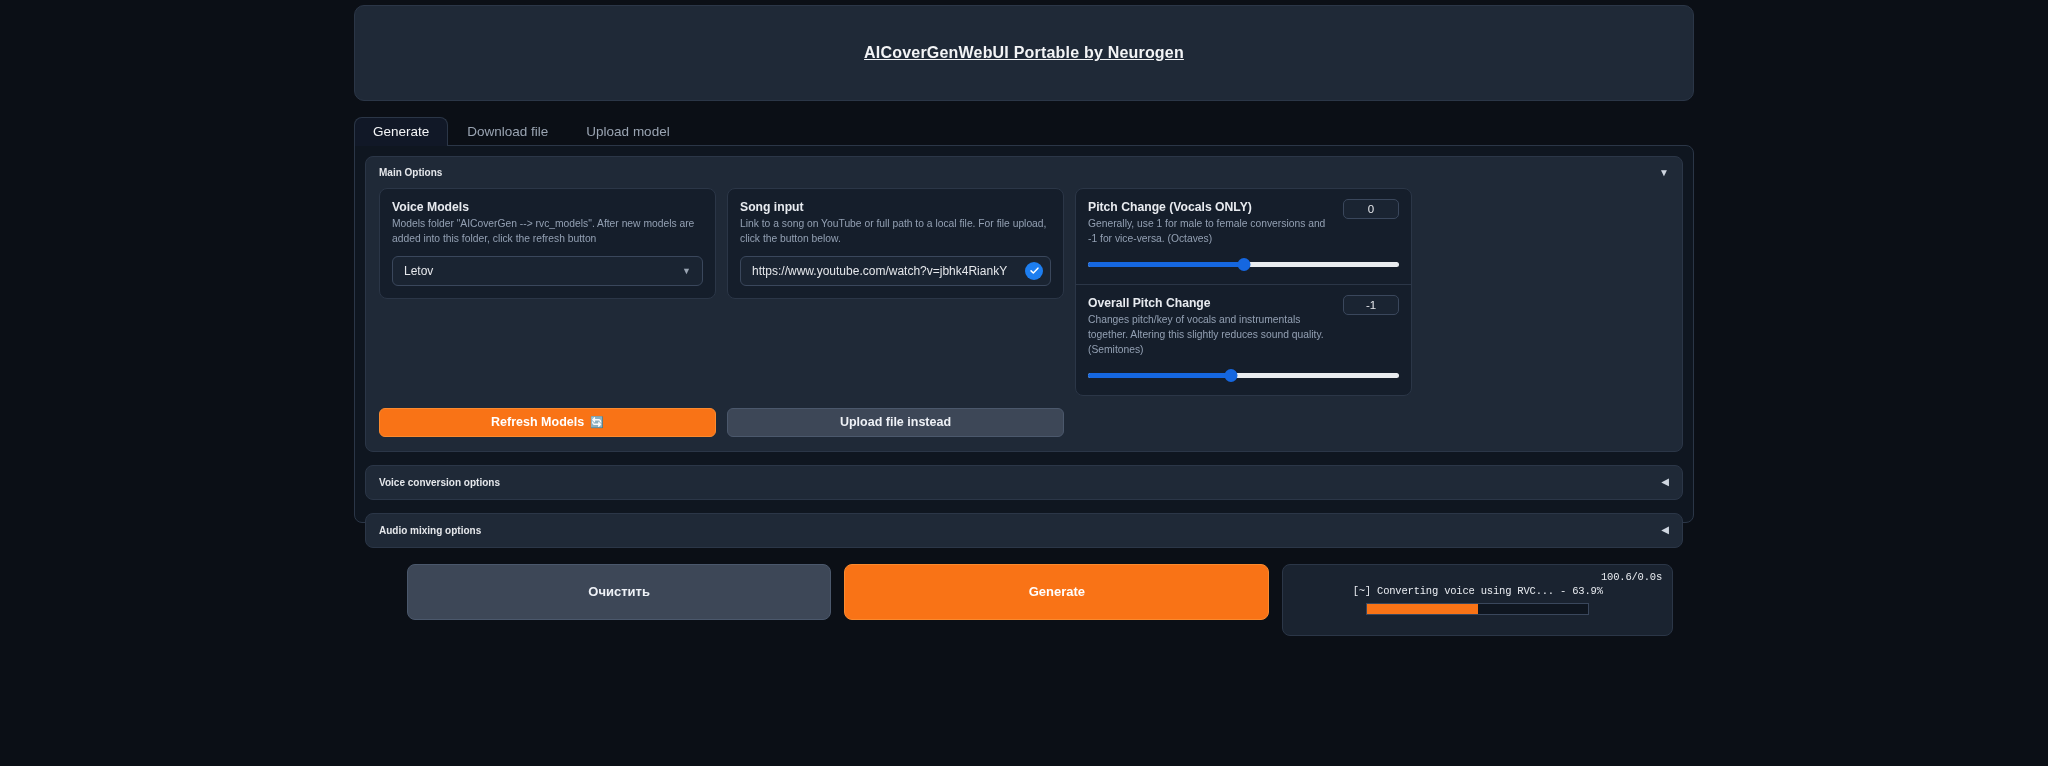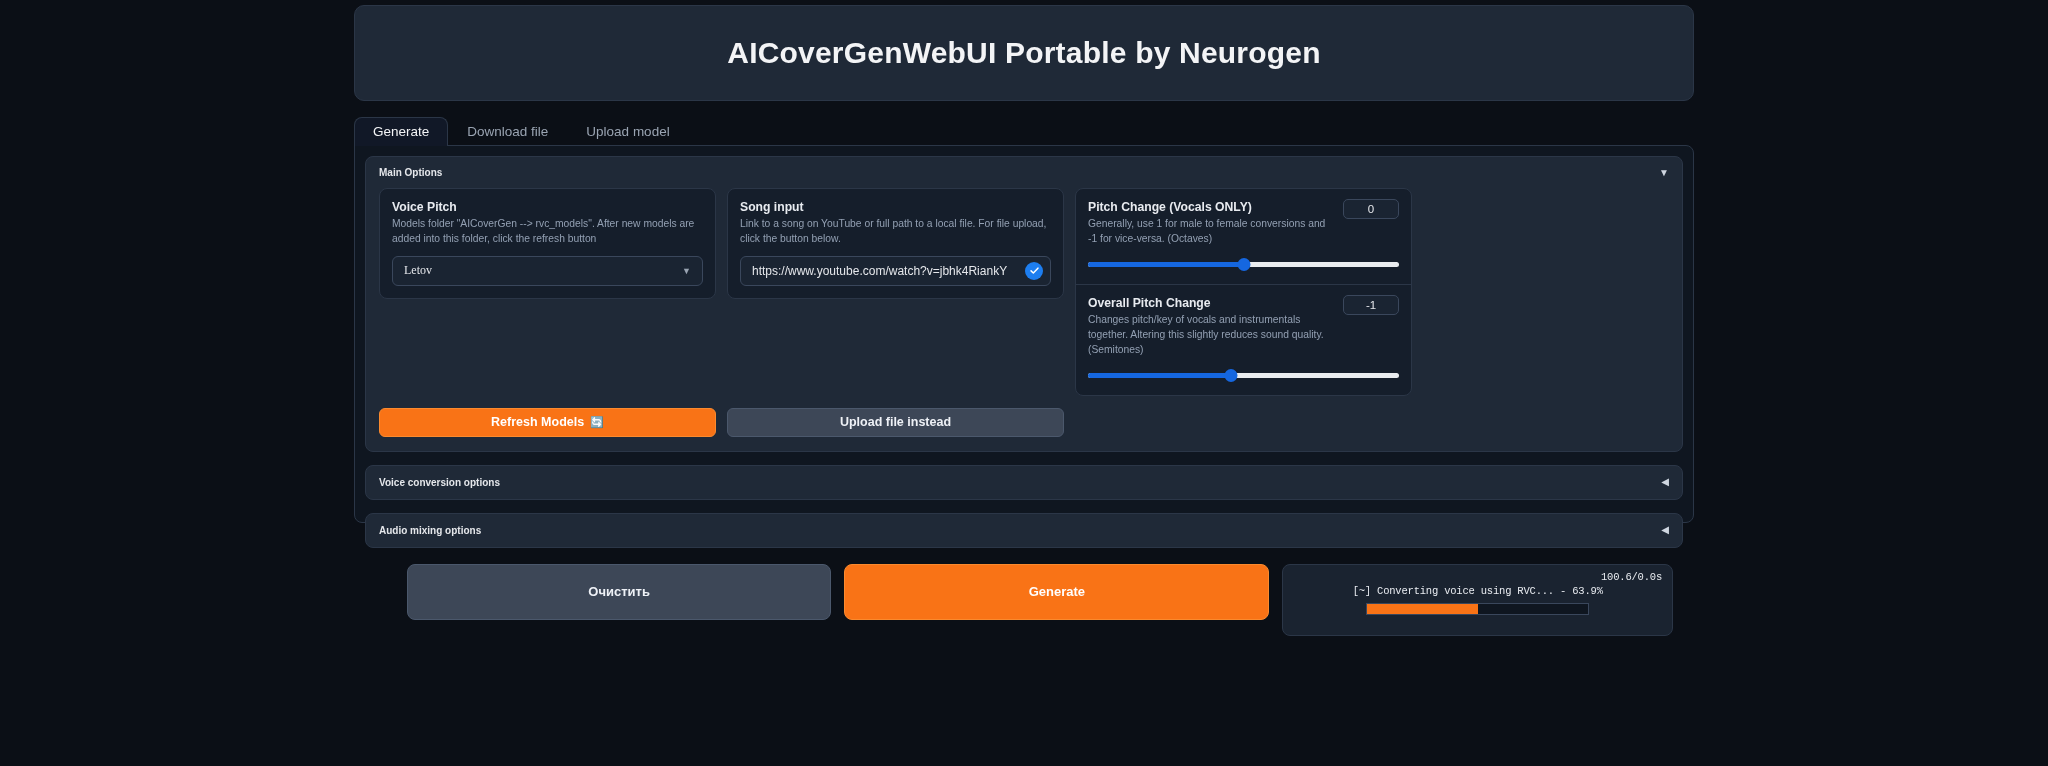--- a/index.html
+++ b/index.html
@@ -25,24 +25,25 @@
     margin-top: 5px;
     height: 96px;
     background: #1f2937;
     border: 1px solid #2b3647;
     border-radius: 10px;
     display: flex;
     align-items: center;
     justify-content: center;
   }
   .header-title {
-    font-size: 30px;
+    font-size: 16px;
     font-weight: bold;
     color: #f3f4f6;
     letter-spacing: .2px;
+    text-decoration: underline;
   }
 
   
   .tabs {
     margin-top: 17px;
     height: 27px;
     display: flex;
     align-items: flex-end;
     position: relative;
   }
@@ -131,21 +132,20 @@
   .dropdown {
     height: 30px;
     border: 1px solid #3a475c;
     border-radius: 6px;
     background: #1a2432;
     display: flex;
     align-items: center;
     justify-content: space-between;
     padding: 0 11px;
     cursor: pointer;
-    font-family: Liberation Serif, serif;
   }
   .dropdown-value { font-size: 12px; color: #e5e7eb; }
   .dd-arrow { color: #9aa4b2; font-size: 9px; }
 
   
   .textinput {
     height: 30px;
     border: 1px solid #3a475c;
     border-radius: 6px;
     background: #1a2432;
@@ -298,21 +298,21 @@
     <div class="accordion">
       <div class="acc-head">
         <span class="acc-title">Main Options</span>
         <span class="caret">▼</span>
       </div>
 
       <div class="acc-body">
 
         <div class="col-stack">
           <div class="group col-left">
-            <div class="g-label">Voice Pitch</div>
+            <div class="g-label">Voice Models</div>
             <div class="g-info">Models folder "AICoverGen --&gt; rvc_models". After new models are added into this folder, click the refresh button</div>
             <div class="dropdown">
               <span class="dropdown-value">Letov</span>
               <span class="dd-arrow">▼</span>
             </div>
           </div>
         </div>
 
         <div class="col-stack">
           <div class="group col-mid">

